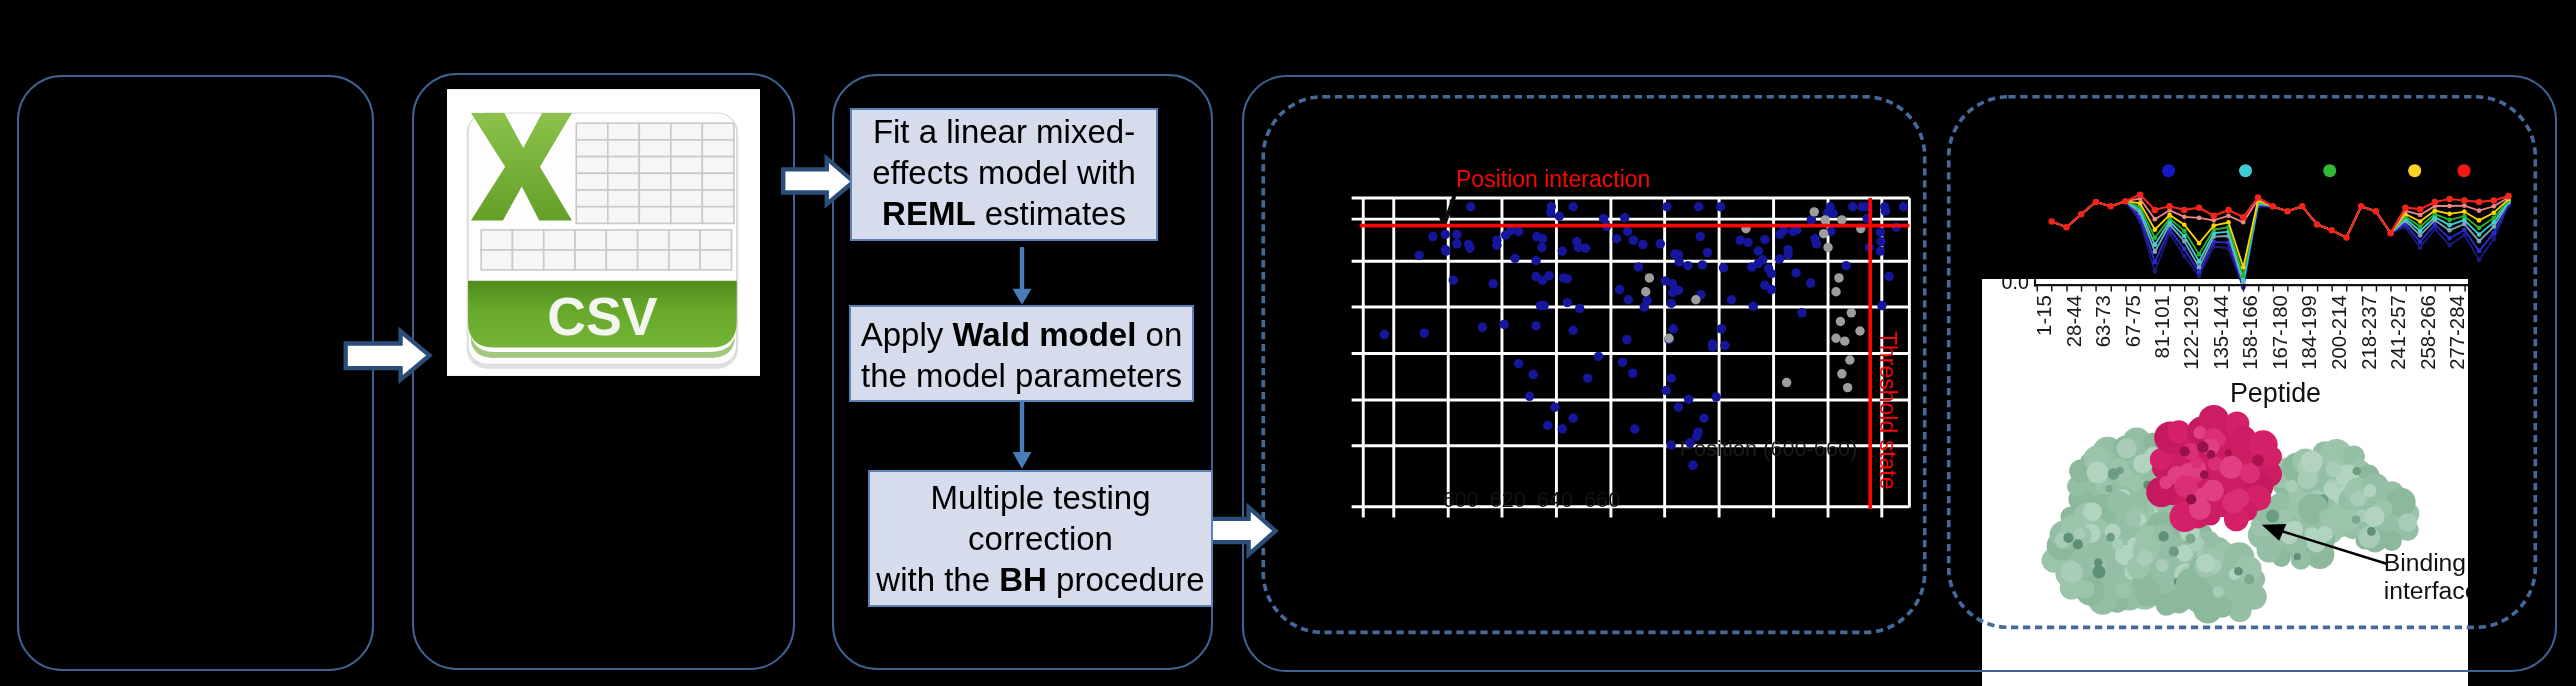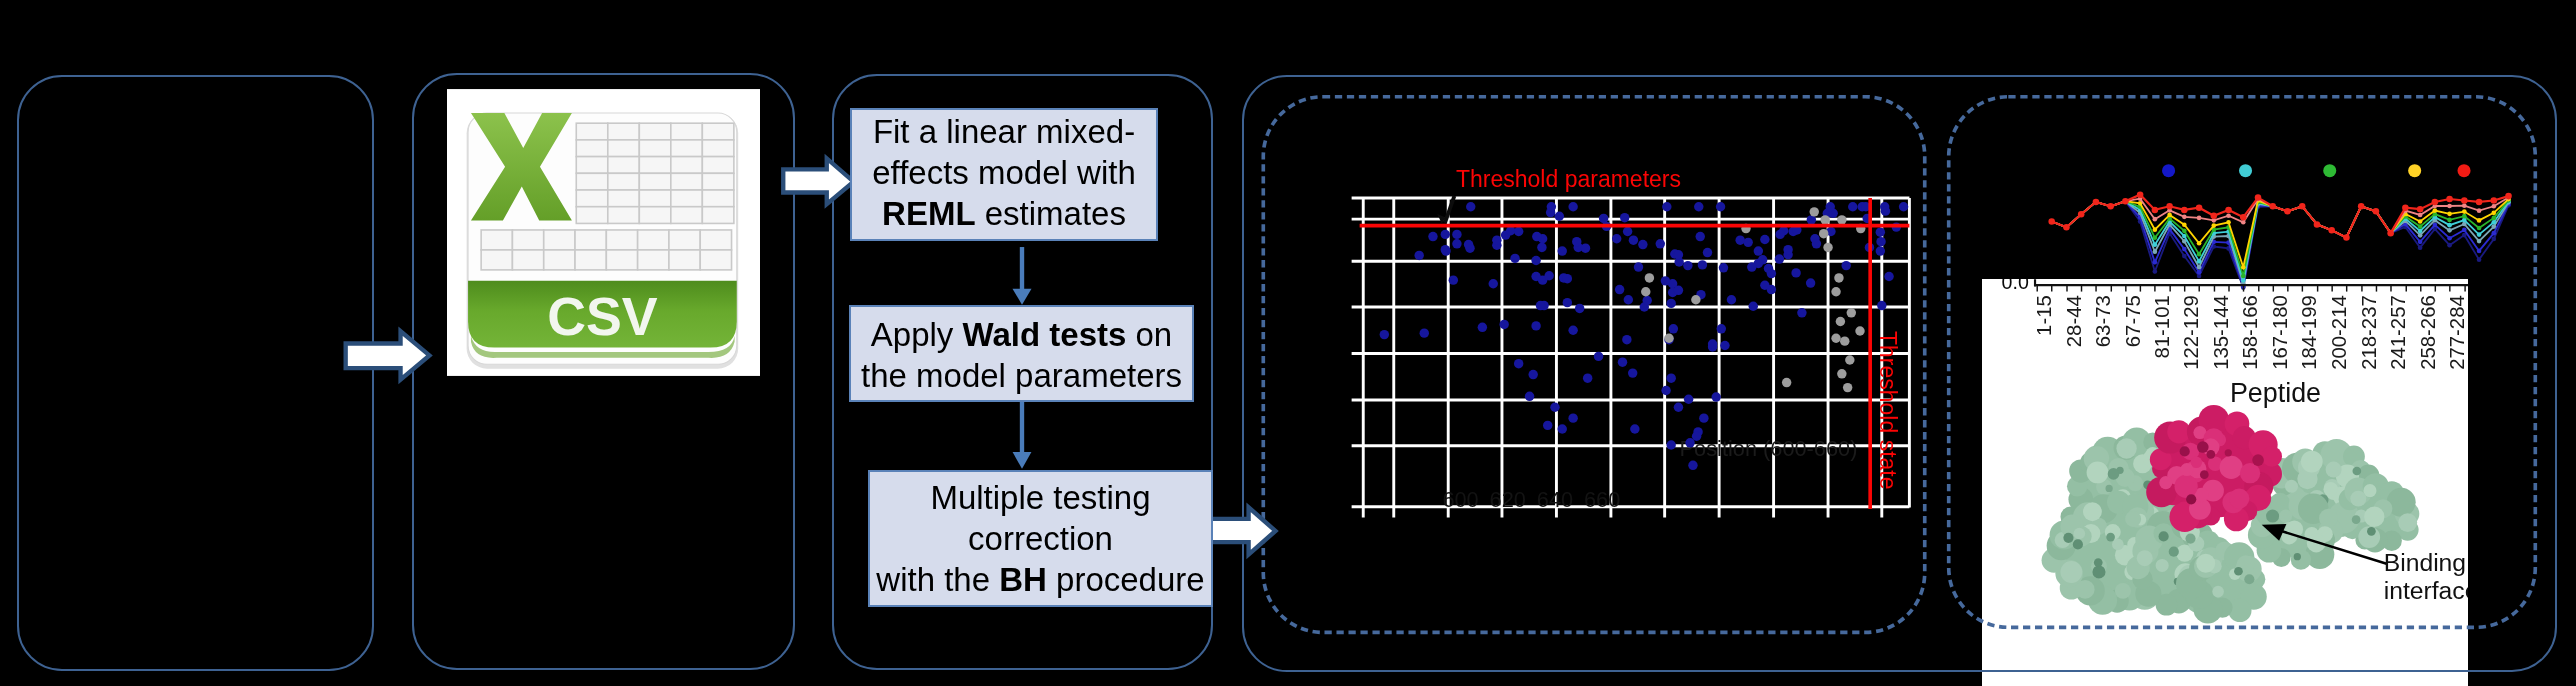--- a/index.html
+++ b/index.html
@@ -97,21 +97,21 @@
  <polygon points="10,27 86,27 86,10 126,43.5 86,77 86,61 10,61" fill="#fff" stroke="#2b4e79" stroke-width="6" stroke-linejoin="miter"></polygon>
 </svg>
 <svg class="abs" style="left:776px;top:151px" width="87" height="62" viewBox="0 0 120 85">
  <polygon points="10,25 70,25 70,10 107,42 70,73 70,57 10,57" fill="#fff" stroke="#2b4e79" stroke-width="6"></polygon>
 </svg>
 <svg class="abs" style="left:1194px;top:500px" width="91" height="64" viewBox="0 0 125 88">
  <polygon points="10,26 75,26 75,10 112,42.5 75,75 75,58 10,58" fill="#fff" stroke="#2b4e79" stroke-width="6"></polygon>
 </svg>
 
 <div class="tbox" style="left:850px;top:108px;width:308px;height:133px;padding-top:1px">Fit a linear mixed-<br>effects model with<br><b>REML</b> estimates</div>
-<div class="tbox" style="left:849px;top:305px;width:345px;height:97px;padding-top:6.5px">Apply <b>Wald tests</b> on<br>the model parameters</div>
+<div class="tbox" style="left:849px;top:305px;width:345px;height:97px;padding-top:6.5px">Apply <b>Wald model</b> on<br>the model parameters</div>
 <div class="tbox" style="left:868px;top:470px;width:345px;height:137px;padding-top:5.1px">Multiple testing<br>correction<br>with the <b>BH</b> procedure</div>
 
 <svg class="abs" style="left:1003px;top:247px" width="38" height="60" viewBox="0 0 52 82">
   <line x1="26" y1="0" x2="26" y2="58" stroke="#4a7cba" stroke-width="6"></line>
   <polygon points="13,57 39,57 26,79" fill="#4a7cba"></polygon>
 </svg>
 <svg class="abs" style="left:1003px;top:402px" width="38" height="69" viewBox="0 0 52 95">
   <line x1="26" y1="0" x2="26" y2="70" stroke="#4a7cba" stroke-width="6"></line>
   <polygon points="13,69 39,69 26,92" fill="#4a7cba"></polygon>
 </svg>
@@ -309,21 +309,21 @@
 <circle cx="2334" cy="412" r="6.5" fill="#9d9d9d"></circle>
 <circle cx="2459" cy="526" r="6.5" fill="#9d9d9d"></circle>
 <circle cx="2297" cy="465" r="6.5" fill="#9d9d9d"></circle>
 <circle cx="2548" cy="430" r="6.5" fill="#9d9d9d"></circle>
 <circle cx="2560" cy="455" r="6.5" fill="#9d9d9d"></circle>
 <line x1="1871" y1="310" x2="2628" y2="310" stroke="#fb0505" stroke-width="5"></line>
 <line x1="2574" y1="272" x2="2574" y2="700" stroke="#fb0505" stroke-width="5"></line>
 <path d="M 1999 268 L 2004 270 L 1991 307 L 1986 305 Z" fill="#0c0c0c"></path>
     <path d="M 1978 294 L 1990 299 L 1984 307 Z" fill="#0c0c0c"></path>
 </svg>
-<div class="abs" style="left:1456px;top:166px;width:291px;font-family:'Liberation Sans',sans-serif;font-size:23px;color:#fb0505">Threshold parameters</div>
+<div class="abs" style="left:1456px;top:166px;width:291px;font-family:'Liberation Sans',sans-serif;font-size:23px;color:#fb0505">Position interaction</div>
 <div class="abs" style="left:1901px;top:331px;font-family:'Liberation Sans',sans-serif;font-size:23px;color:#fb0505;transform:rotate(90deg);transform-origin:0 0;white-space:nowrap">Threshold state</div>
 
 <svg class="abs" style="left:1992px;top:109px" width="584" height="196" viewBox="2740 150 804 270">
 <circle cx="2983" cy="235" r="9" fill="#1418c8"></circle>
     <circle cx="3089" cy="235" r="9" fill="#41ccd4"></circle>
     <circle cx="3205" cy="235" r="9" fill="#2eba34"></circle>
     <circle cx="3322" cy="235" r="9" fill="#ffd226"></circle>
     <circle cx="3390" cy="235" r="9" fill="#f21b14"></circle>
     <polyline points="2822.0,305.0 2842.3,313.0 2862.6,295.0 2882.9,278.0 2903.2,284.0 2923.5,277.0 2943.8,305.1 2964.1,373.8 2984.4,321.1 3004.7,352.6 3025.0,380.0 3045.3,339.4 3065.6,342.0 3085.9,396.0 3106.2,284.7 3126.5,284.0 3146.8,291.0 3167.1,284.0 3187.4,309.0 3207.7,317.0 3228.0,327.0 3248.3,284.0 3268.6,291.0 3288.9,321.0 3309.2,312.5 3329.5,341.0 3349.8,315.1 3370.1,337.6 3390.4,323.7 3410.7,357.5 3431.0,329.0 3451.3,282.7" fill="none" stroke="#1a1a80" stroke-width="2.5"></polyline>
 <circle cx="2943.8" cy="305.1" r="3.2" fill="#1a1a80"></circle>

